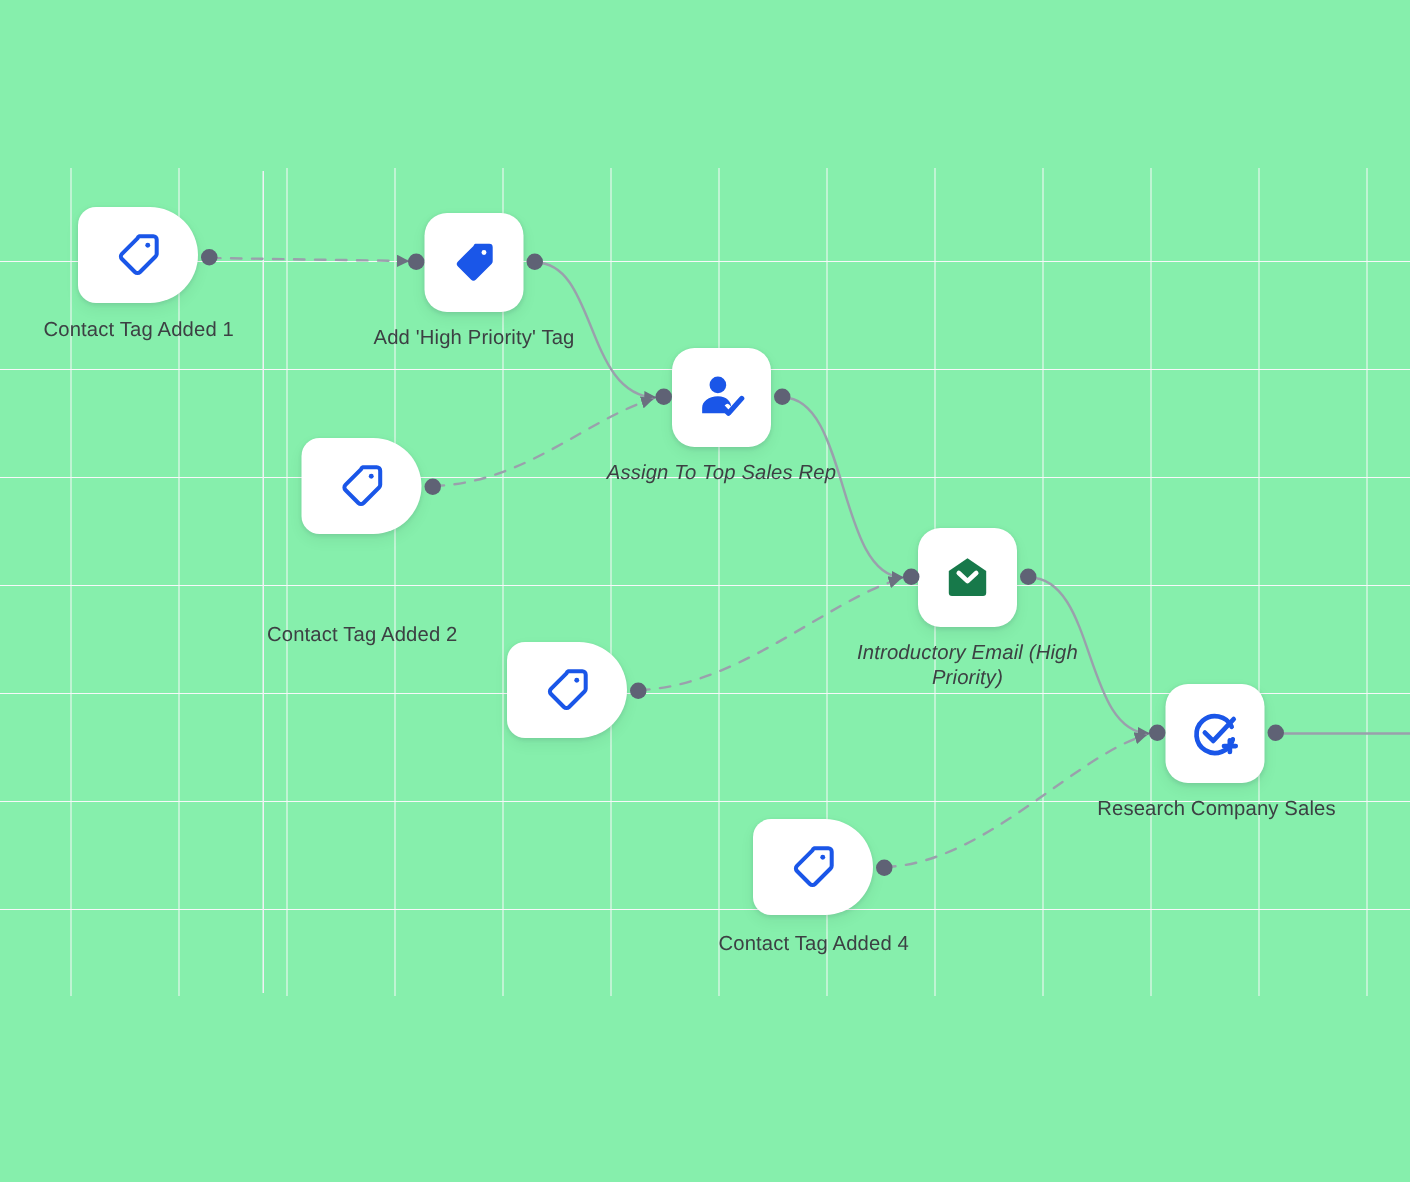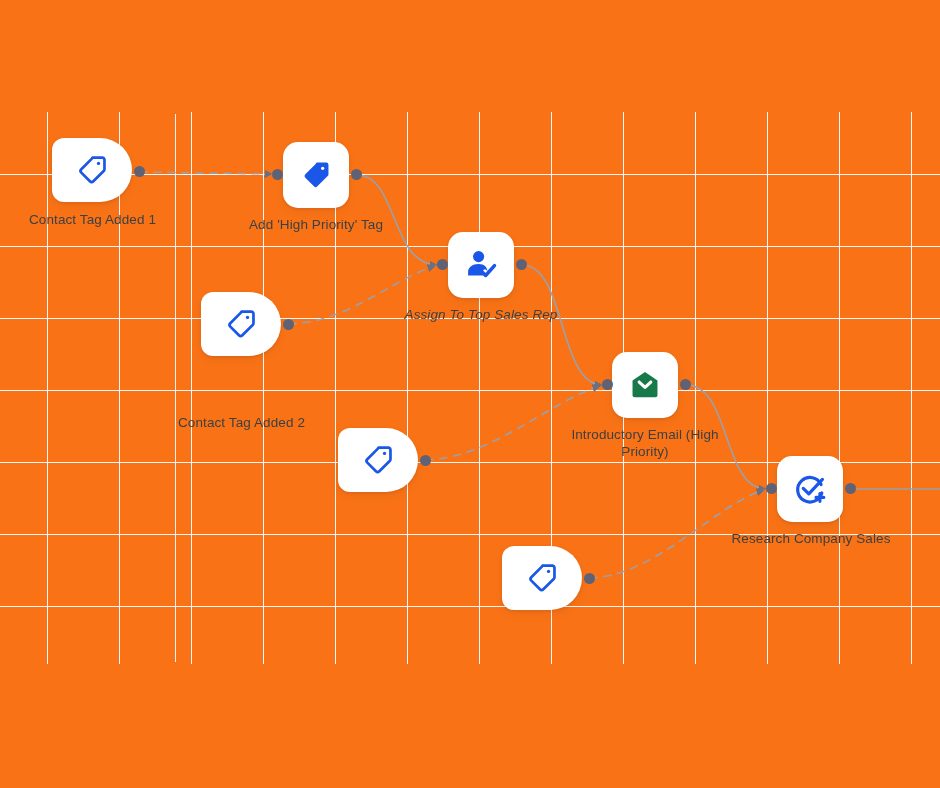--- a/index.html
+++ b/index.html
@@ -10,21 +10,21 @@
   }
   body {
     font-family: "Liberation Sans", sans-serif;
     -webkit-font-smoothing: antialiased;
   }
 
   #canvas {
     position: relative;
     width: 940px;
     height: 788px;
-    background: #f97316;
+    background: #86efac;
     overflow: hidden;
   }
 
   
   .grid-layer {
     position: absolute;
     left: 0;
     top: 112px;
     width: 940px;
     height: 552px;
@@ -93,20 +93,21 @@
     position: absolute;
     font-size: 13.5px;
     line-height: 17px;
     color: #3c4043;
     text-align: center;
     white-space: pre;
     letter-spacing: 0.1px;
   }
   .label.wrap {
     white-space: normal;
+    font-style: italic;
   }
 </style>
 </head>
 <body>
 
 <div id="canvas">
 
   <div class="grid-layer"></div>
   <div class="grid-strong-v"></div>
 
@@ -208,20 +209,21 @@
 
   <div class="node trigger" style="left:502px; top:546px;">
     <span class="icon">
       <svg width="34" height="34" viewBox="0 0 24 24" fill="none" stroke="#1a56e8" stroke-width="1.9" stroke-linejoin="round">
         <path d="M12.6 3.2 H19.2 A1.6 1.6 0 0 1 20.8 4.8 V11.4 a1.8 1.8 0 0 1-.55 1.28 l-7.3 7.3 a1.7 1.7 0 0 1-2.4 0 l-6.1-6.1 a1.7 1.7 0 0 1 0-2.4 l7.3-7.3 A1.8 1.8 0 0 1 12.6 3.2 z"></path>
         <circle cx="16.6" cy="7.4" r="1.15" fill="#1a56e8" stroke="none"></circle>
       </svg>
     </span>
   </div>
   <div class="dot" style="left:584px; top:573px;"></div>
+  <div class="label" style="left:450px; top:620px; width:185px;">Contact Tag Added 4</div>
 
   <div class="node action" style="left:777px; top:456px;">
     <span class="icon">
       <svg width="36" height="36" viewBox="0 0 24 24" fill="none" stroke="#1a56e8" stroke-width="2.1" stroke-linecap="round" stroke-linejoin="round">
         <path d="M19.4 9.0 A8.2 8.2 0 1 0 19.9 14.6"></path>
         <path d="M7.5 11.6 L11.2 15.3 L20.3 5.6"></path>
         <path d="M18.6 15.0 V20.2 M16.0 17.6 H21.2"></path>
       </svg>
     </span>
   </div>

